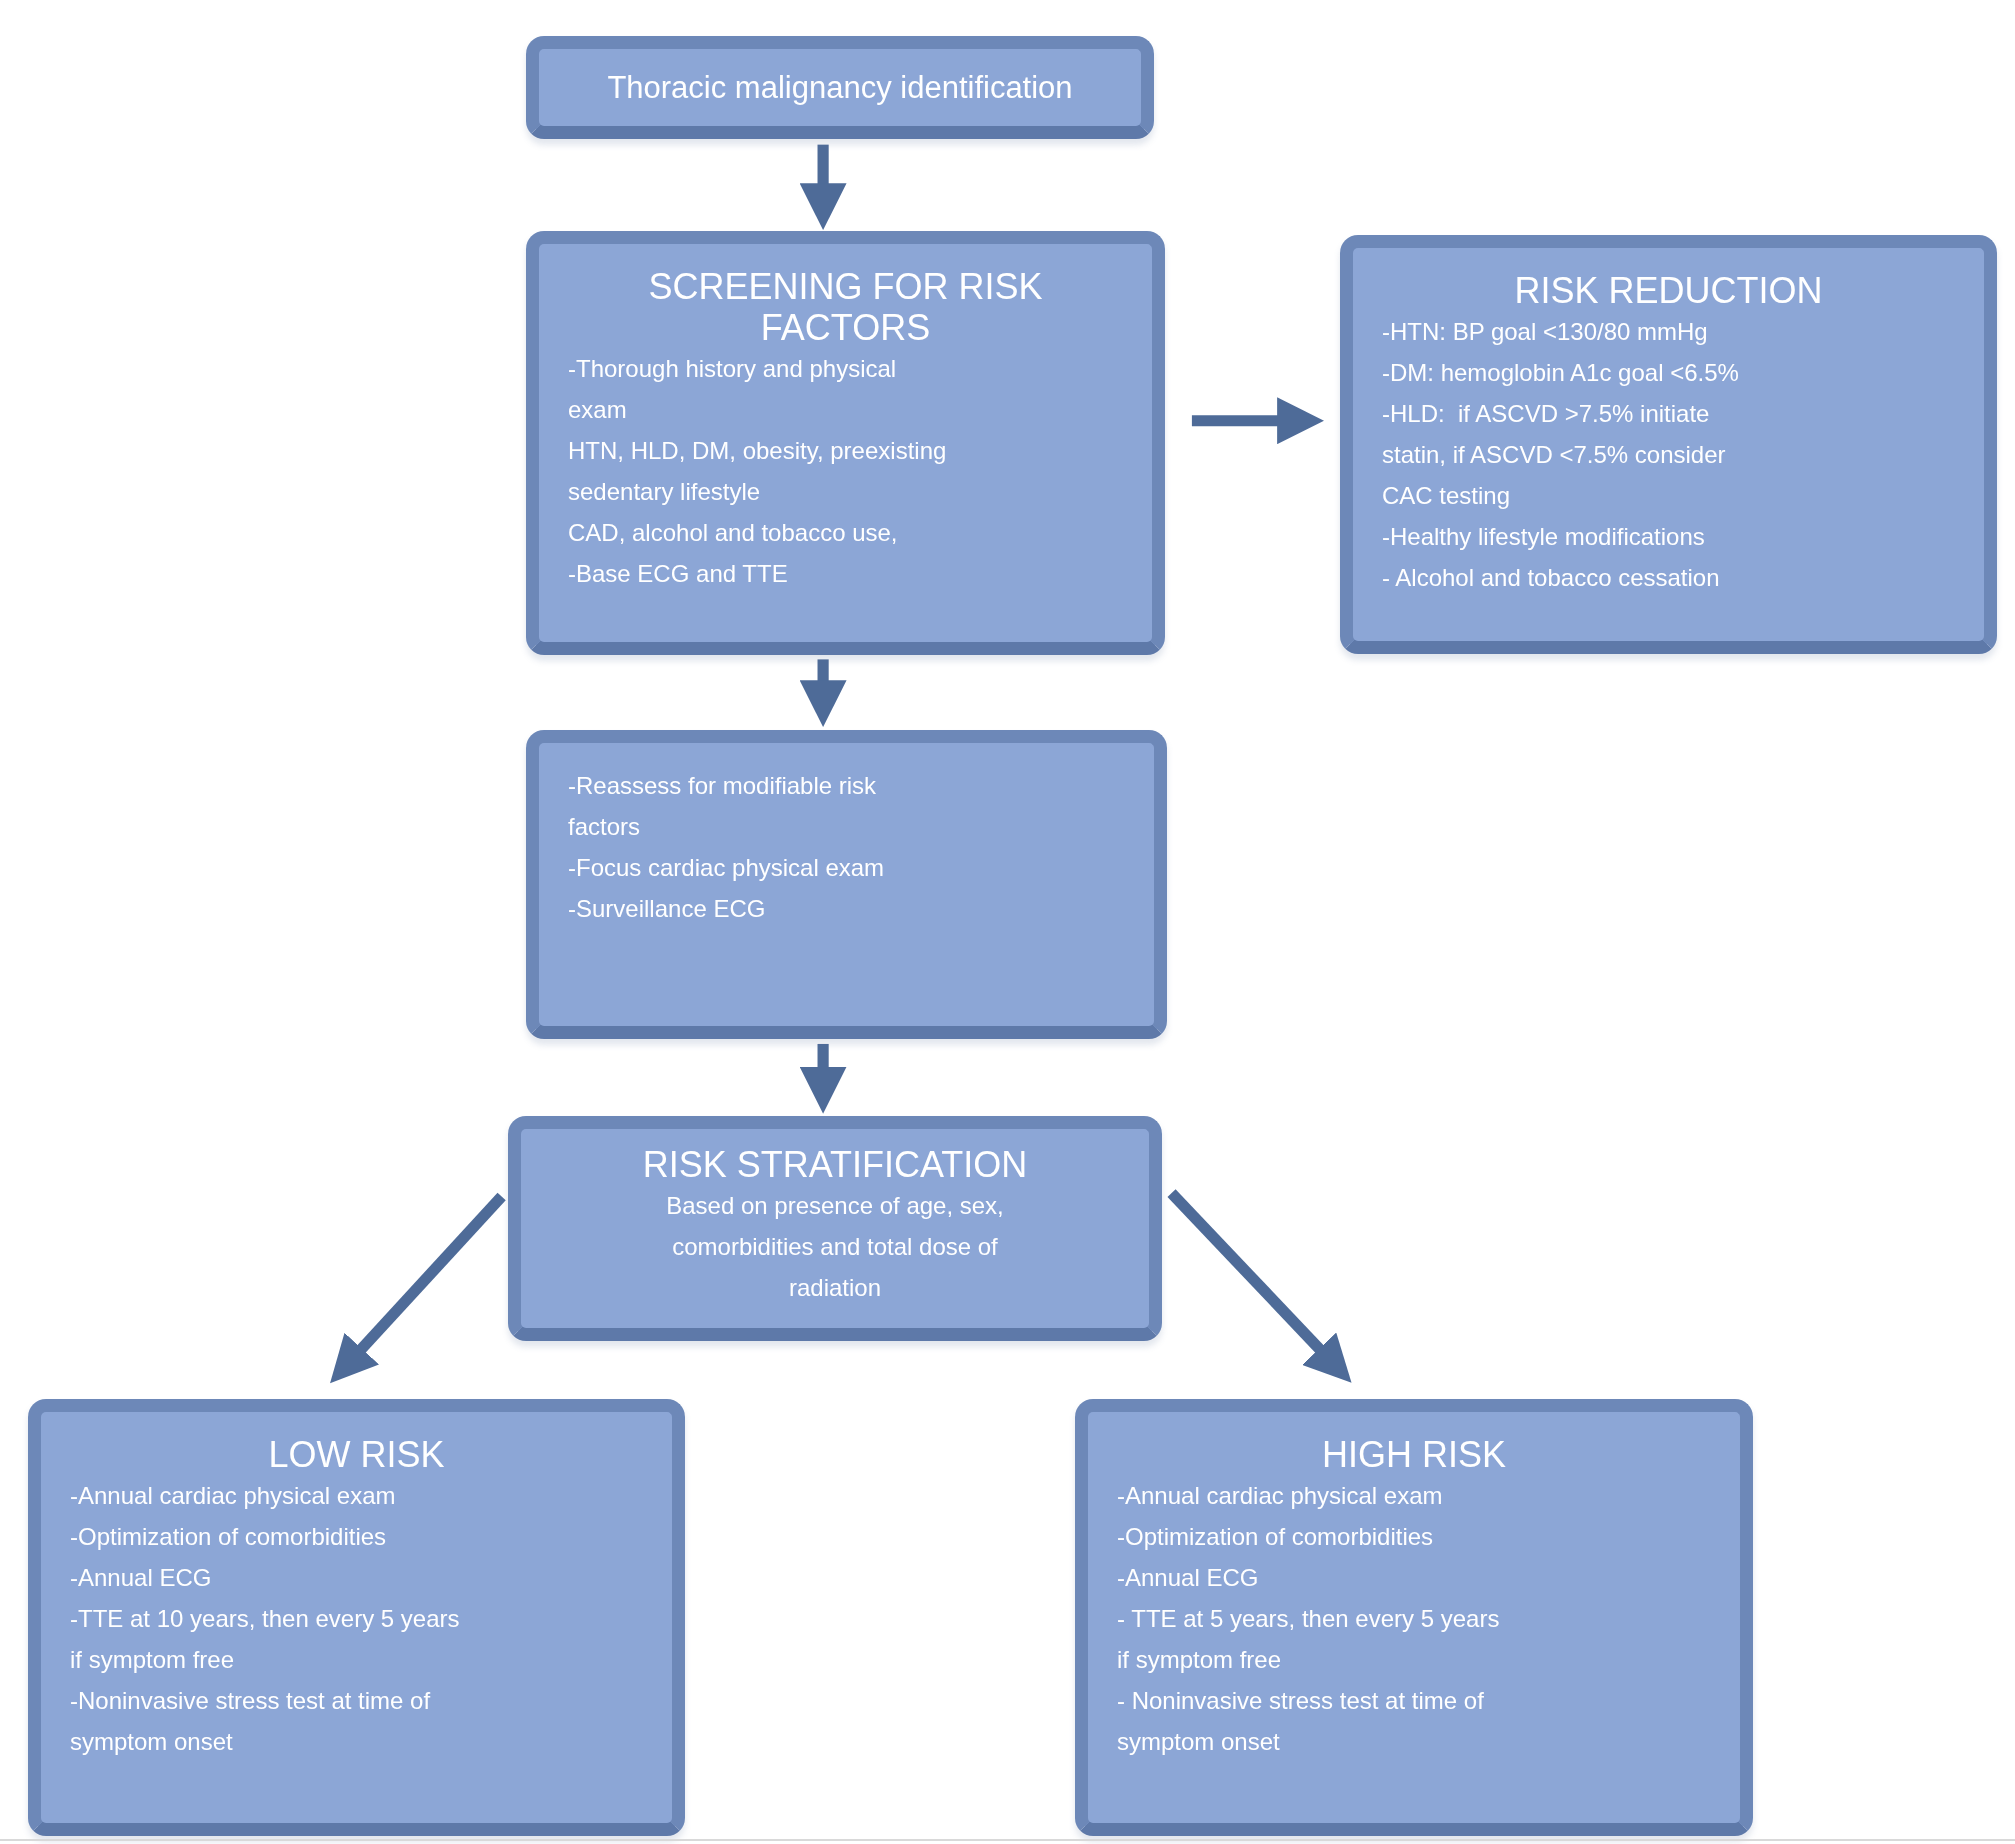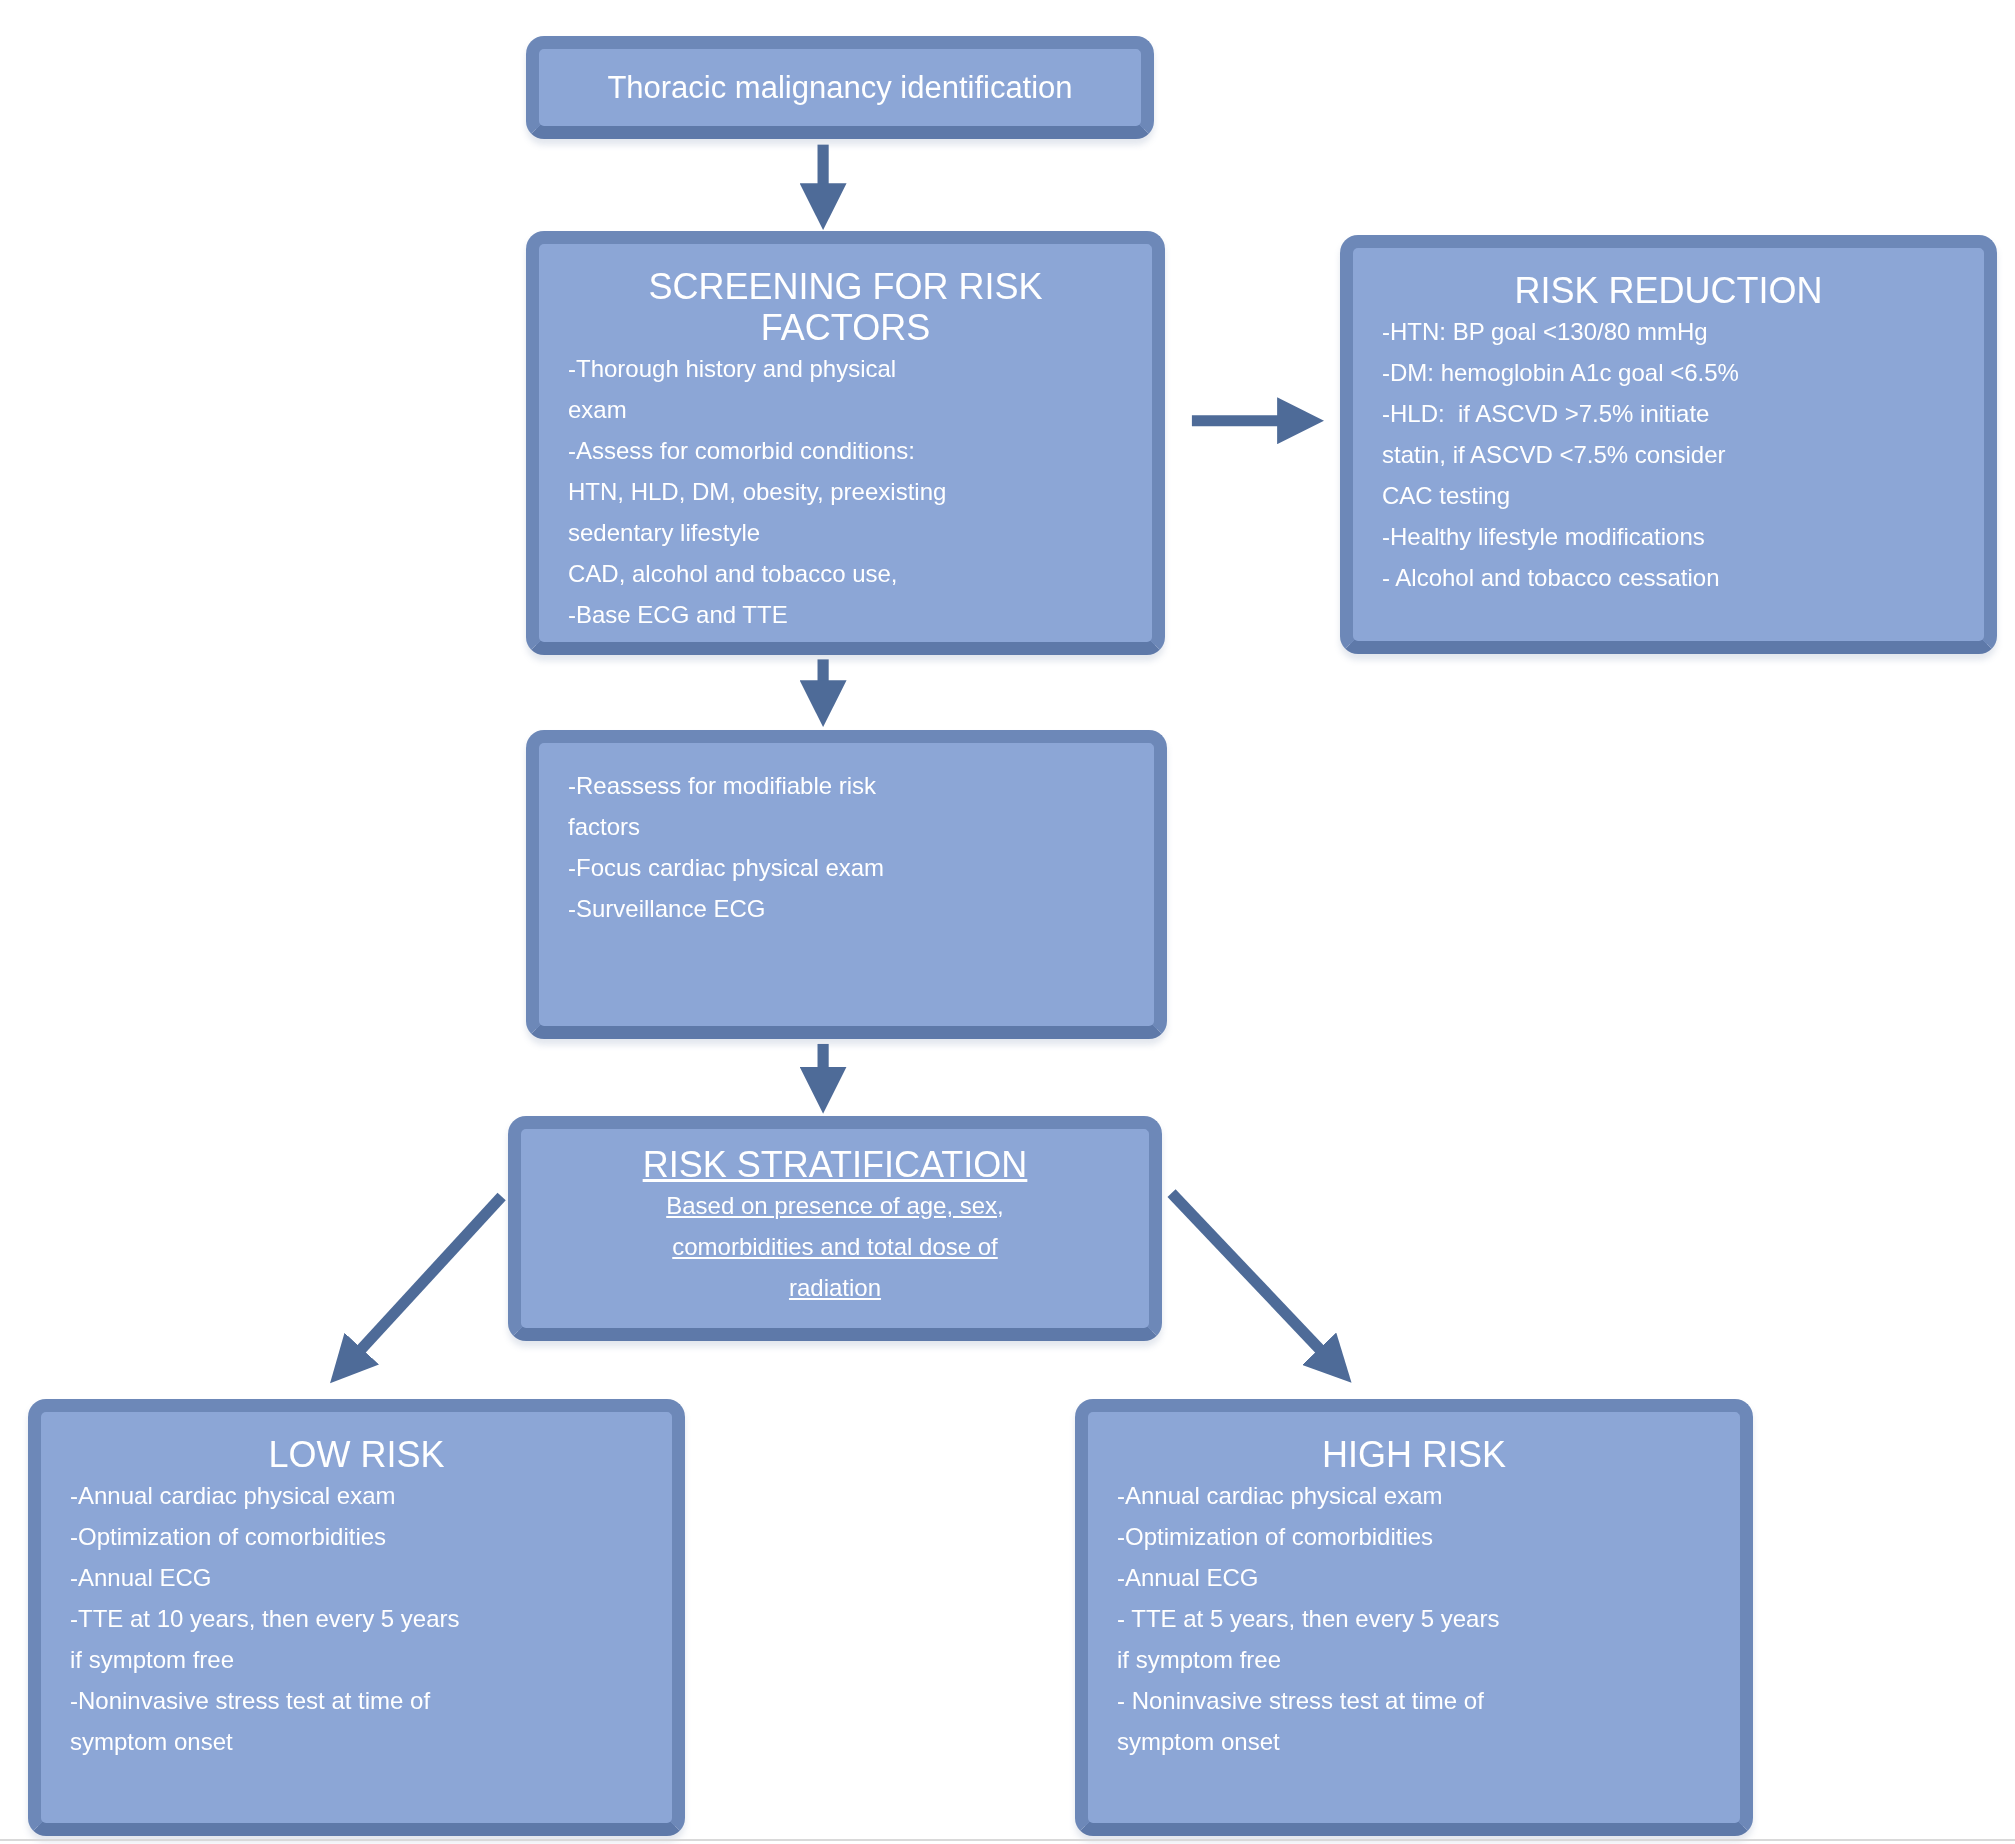--- a/index.html
+++ b/index.html
@@ -39,21 +39,21 @@
   .box .line{
     font-size:24px;
     line-height:41px;
     white-space:pre-wrap;
   }
   #box-identification{
     display:flex;align-items:center;justify-content:center;
     padding:6.6px 20px;
   }
   #box-identification .title{font-size:31px;line-height:37px;}
-  #box-risk-stratification{padding-top:14.5px;text-decoration:underline;}
+  #box-risk-stratification{padding-top:14.5px;}
   #box-risk-stratification .line{text-align:center;}
   svg.arrows{
     position:absolute;left:0;top:0;width:2015px;height:1844px;
     pointer-events:none;
   }
   svg.arrows line{stroke:var(--arrow);stroke-width:17px;}
   .bottom-rule{
     position:absolute;left:0;top:1839px;width:2015px;height:2px;
     background:var(--bottom-rule);
   }
@@ -65,21 +65,20 @@
 
   <div class="box" id="box-identification" style="left:526px;top:36px;width:628px;height:103px">
     <div class="title">Thoracic malignancy identification</div>
   </div>
 
   <div class="box" id="box-screening" style="left:526px;top:231px;width:639px;height:424px">
     <div class="title">SCREENING FOR RISK FACTORS</div>
     <div class="lines">
         <div class="line">-Thorough history and physical</div>
         <div class="line">exam</div>
-        <div class="line">-Assess for comorbid conditions:</div>
         <div class="line">HTN, HLD, DM, obesity, preexisting</div>
         <div class="line">sedentary lifestyle</div>
         <div class="line">CAD, alcohol and tobacco use,</div>
         <div class="line">-Base ECG and TTE</div>
       </div>
   </div>
 
   <div class="box" id="box-risk-reduction" style="left:1340px;top:235px;width:657px;height:419px">
     <div class="title">RISK REDUCTION</div>
     <div class="lines">

